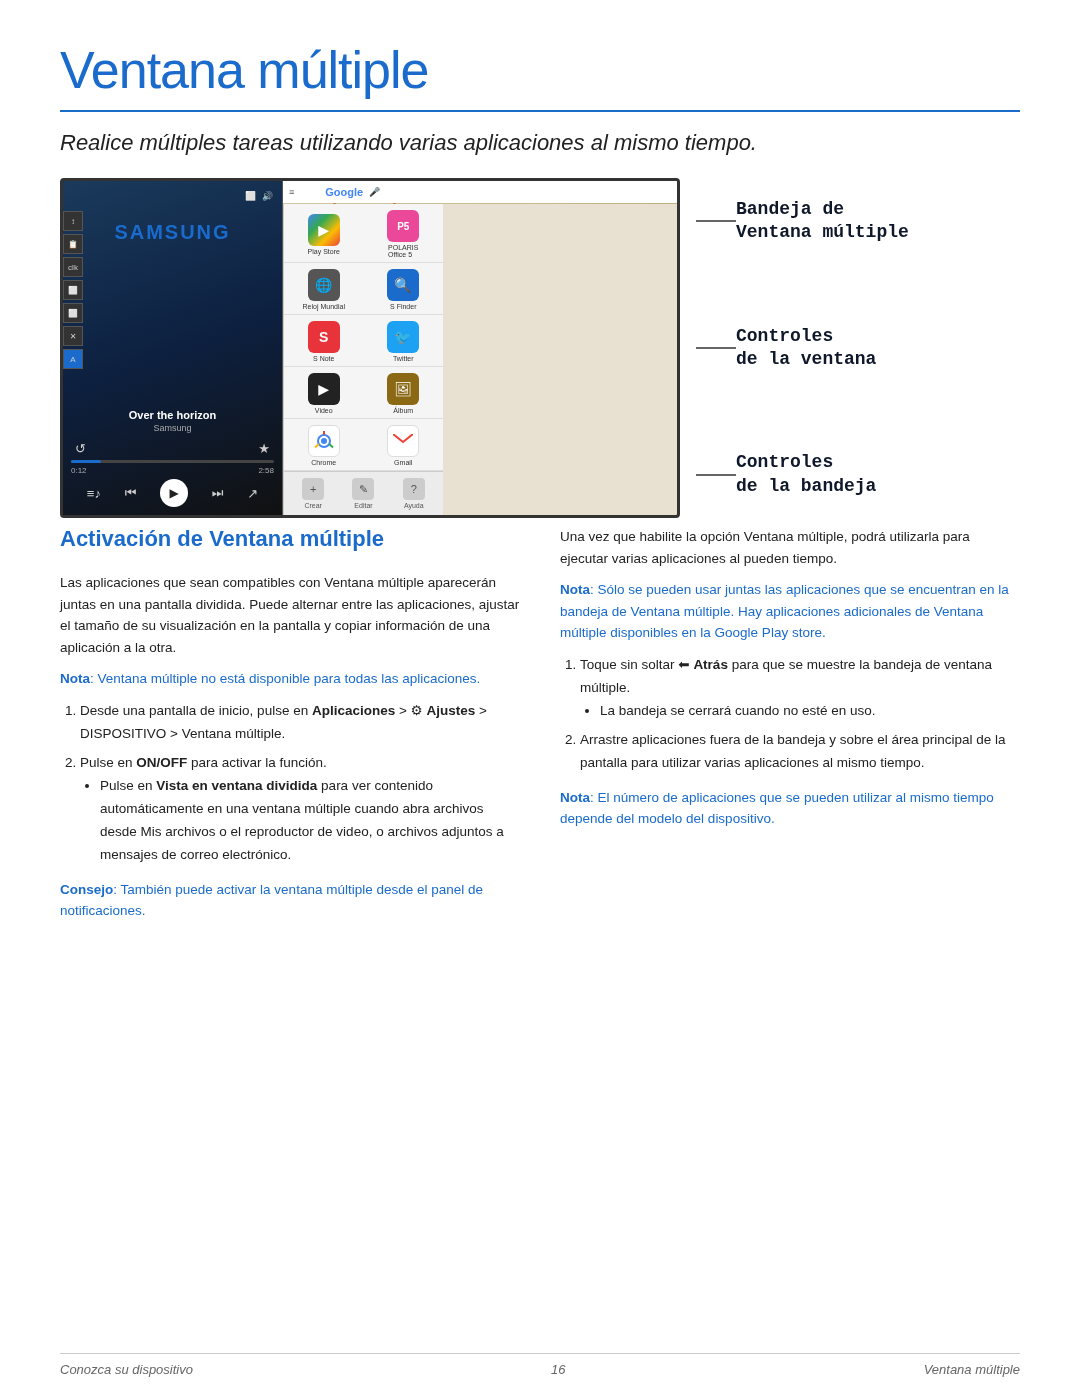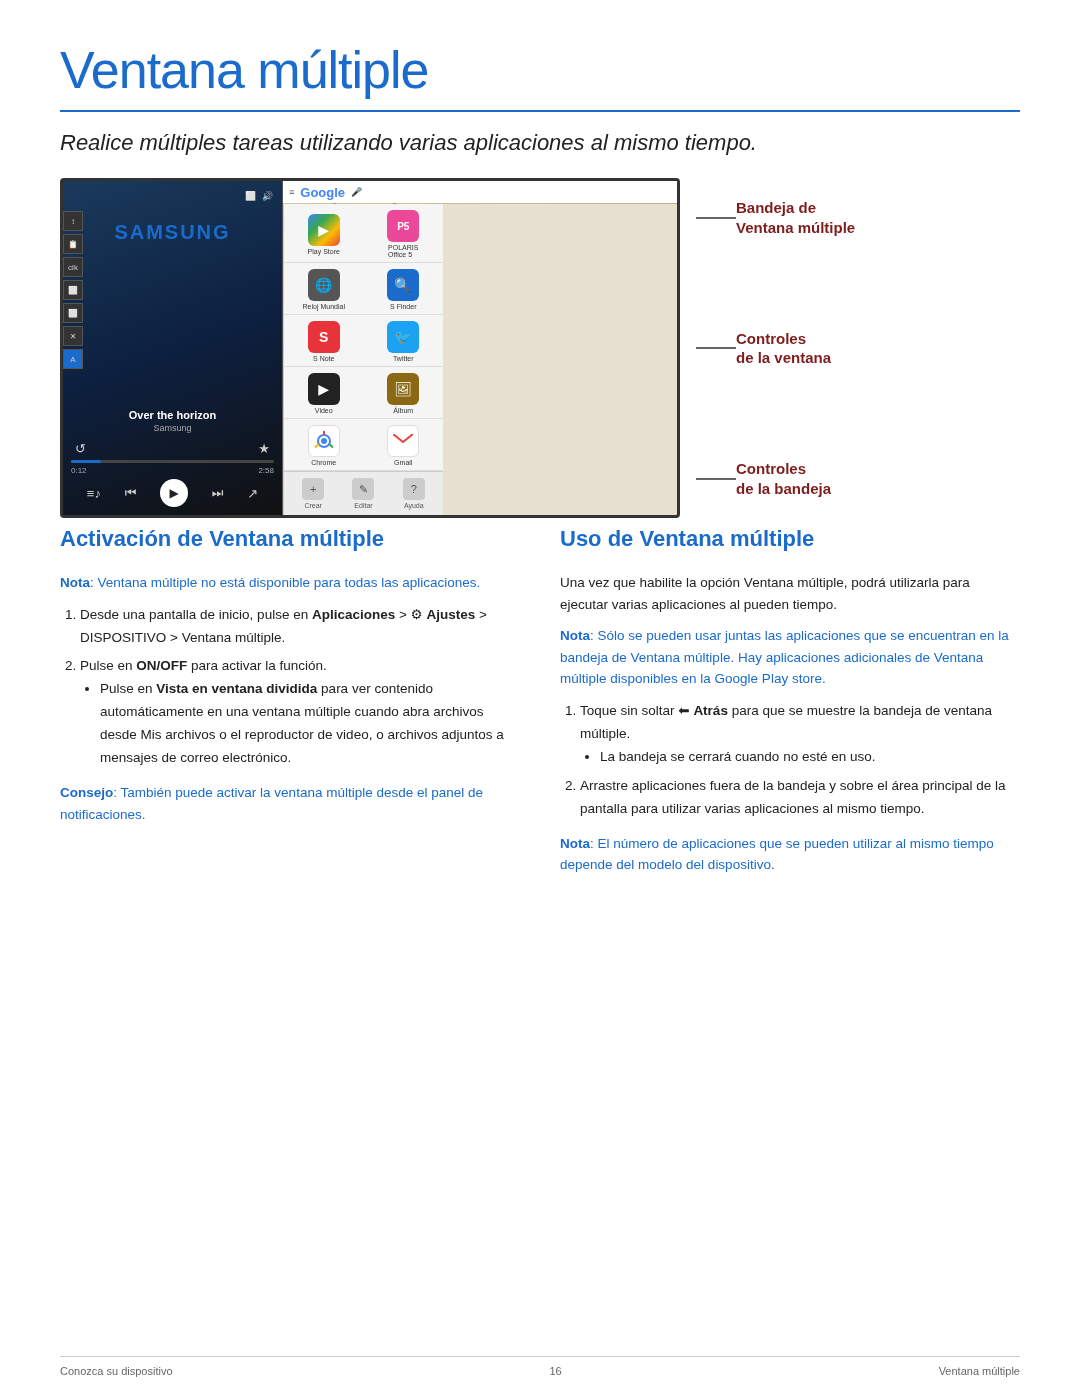--- a/index.html
+++ b/index.html
@@ -188,21 +188,22 @@
       padding: 0 6px;
       gap: 6px;
       z-index: 2;
       font-size: 9px;
       color: #555;
     }
 
     .google-text {
       color: #4285f4;
       font-weight: 700;
-      font-size: 13px;
+      font-size: 11px;
+      margin-left: 25px;
     }
 
     
     .app-tray {
       width: 160px;
       background: #f5f5f5;
       border-left: 1px solid #ccc;
       display: flex;
       flex-direction: column;
       flex-shrink: 0;
@@ -362,22 +363,23 @@
     }
 
     .footer {
       position: absolute;
       bottom: 20px;
       left: 60px;
       right: 60px;
       display: flex;
       justify-content: space-between;
       align-items: flex-end;
-      font-size: 11px;
+      font-size: 13px;
       color: #666;
+      font-style: italic;
       border-top: 1px solid #ccc;
       padding-top: 8px;
     }
 
     .screenshot-wrapper {
       position: relative;
       display: flex;
       align-items: flex-start;
     }
 
@@ -390,25 +392,26 @@
       padding: 20px 0;
     }
 
     .callout-item {
       display: flex;
       align-items: center;
       gap: 0;
     }
 
     .callout-label {
-      font-size: 15px;
+      font-size: 18px;
       font-weight: 600;
-      color: #7f1d1d;
+      color: #0f172a;
       line-height: 1.3;
       white-space: nowrap;
+      font-family: Liberation Mono, monospace;
     }
     .map-road-v {
       position: absolute;
       width: 3px;
       background: #c8832a;
       opacity: 0.9;
     }
   </style>
 </head>
 <body>
@@ -578,20 +581,21 @@
         </svg>
       <div class="callout-label">Controles<br>de la bandeja</div>
     </div>
   </div>
 </div>
 
 <div class="two-col">
 
   <div class="col">
     <h2 class="section-title">Activación de Ventana múltiple</h2>
+    <p class="body-text">Las aplicaciones que sean compatibles con Ventana múltiple aparecerán juntas en una pantalla dividida. Puede alternar entre las aplicaciones, ajustar el tamaño de su visualización en la pantalla y copiar información de una aplicación a la otra.</p>
     <p class="note-text">
       <span class="note-bold">Nota</span><span>: Ventana múltiple no está disponible para todas las aplicaciones.</span>
     </p>
     <ol>
       <li>
         <span>Desde una pantalla de inicio, pulse en </span><span class="body-bold">Aplicaciones</span><span> &gt; </span>⚙ <span class="body-bold">Ajustes</span><span> &gt; DISPOSITIVO &gt; Ventana múltiple.</span>
       </li>
       <li>
         <span>Pulse en </span><span class="body-bold">ON/OFF</span><span> para activar la función.</span>
         <ul>
@@ -600,21 +604,20 @@
           </li>
         </ul>
       </li>
     </ol>
     <p class="consejo-text">
       <span class="consejo-bold">Consejo</span><span>: También puede activar la ventana múltiple desde el panel de notificaciones.</span>
     </p>
   </div>
 
   <div class="col">
-    <h2 class="section-title">Uso de Ventana múltiple</h2>
     <p class="body-text">Una vez que habilite la opción Ventana múltiple, podrá utilizarla para ejecutar varias aplicaciones al pueden tiempo.</p>
     <p class="note-text">
       <span class="note-bold">Nota</span><span>: Sólo se pueden usar juntas las aplicaciones que se encuentran en la bandeja de Ventana múltiple. Hay aplicaciones adicionales de Ventana múltiple disponibles en la Google Play store.</span>
     </p>
     <ol>
       <li>
         <span>Toque sin soltar </span>⬅ <span class="body-bold">Atrás</span><span> para que se muestre la bandeja de ventana múltiple.</span>
         <ul>
           <li>La bandeja se cerrará cuando no esté en uso.</li>
         </ul>

